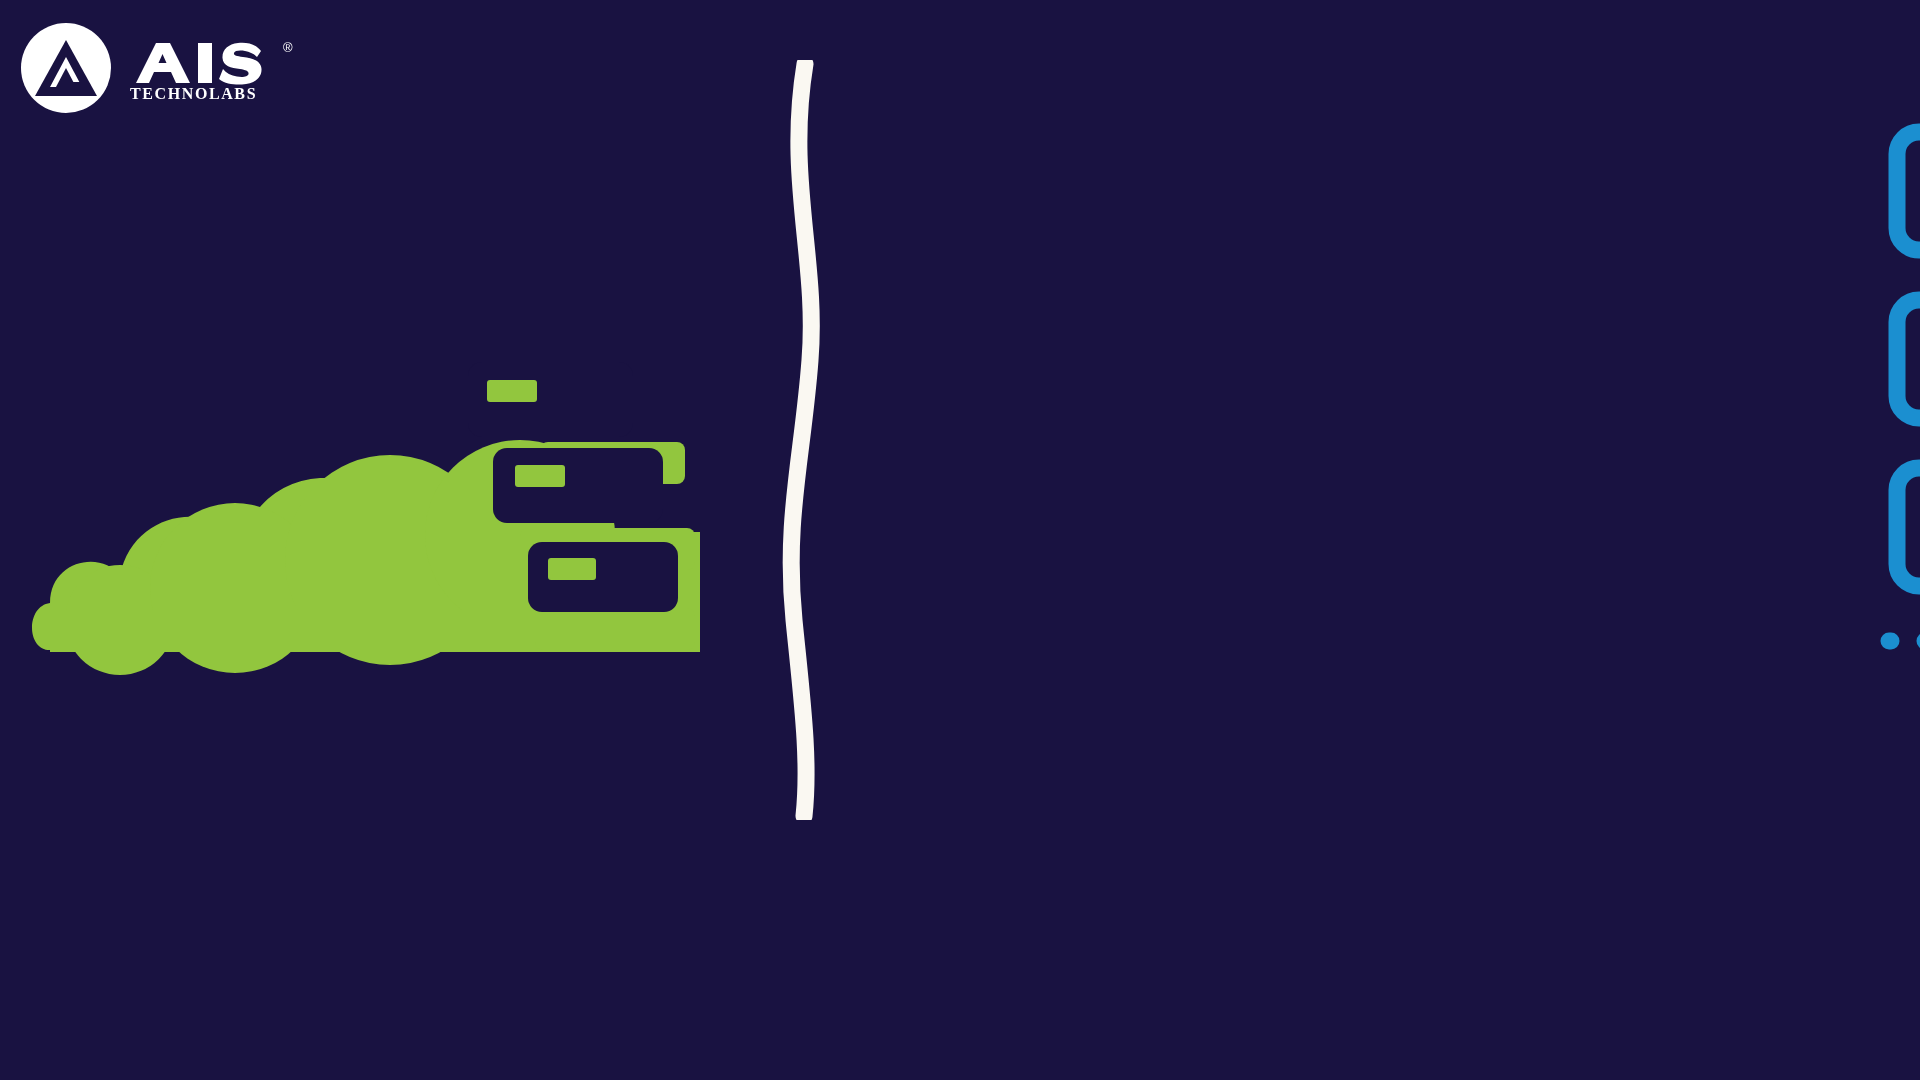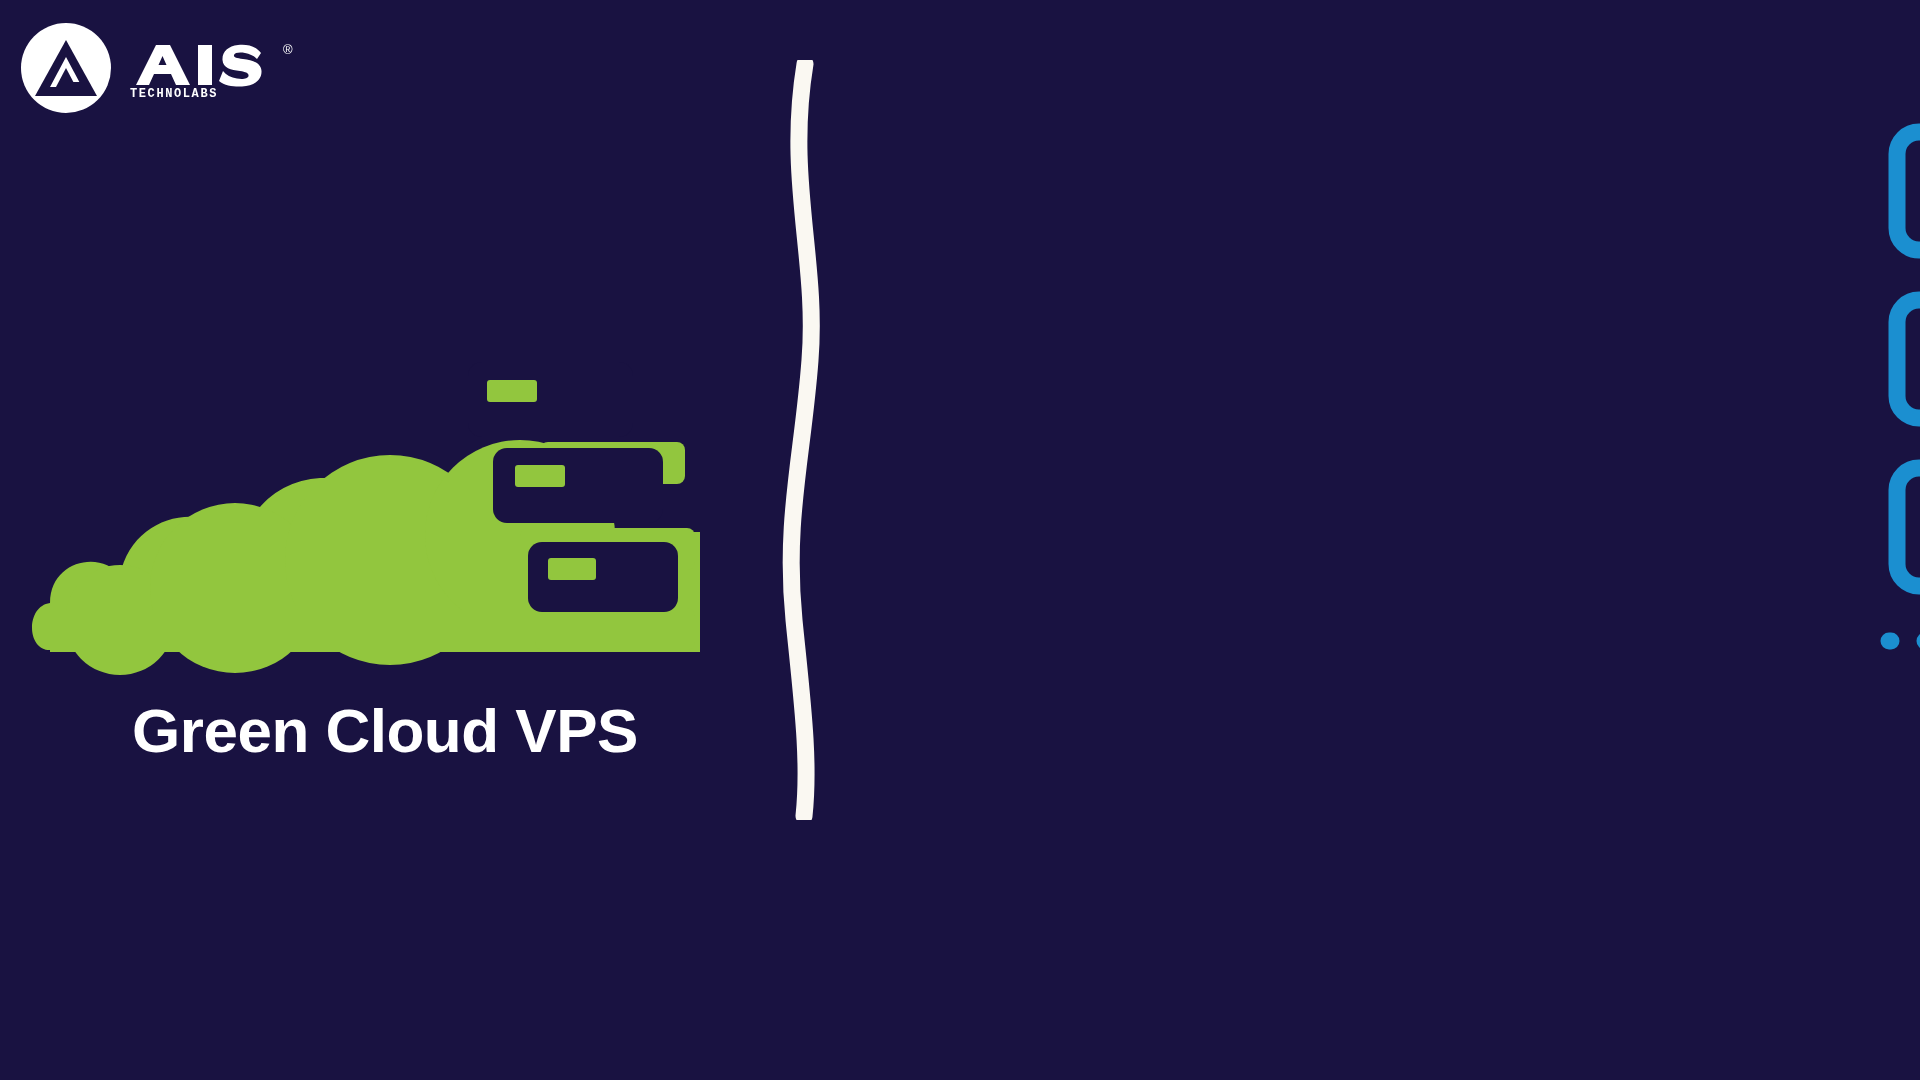--- a/index.html
+++ b/index.html
@@ -54,24 +54,24 @@
   #logo-reg {
     color: #ffffff;
     font-size: 13px;
     line-height: 1;
     margin-top: 2px;
     margin-left: 3px;
     font-family: "Liberation Sans", sans-serif;
   }
   #logo-sub {
     color: #ffffff;
-    font-size: 12px;
+    font-size: 16px;
     letter-spacing: 1.6px;
     font-weight: 700;
-    font-family: Liberation Mono, monospace;
+    font-family: Liberation Serif, serif;
     margin-top: 1px;
     white-space: nowrap;
     transform: scaleY(1.05);
     transform-origin: left top;
   }
 
   
   .panel {
     position: absolute;
     top: 0;
@@ -199,21 +199,20 @@
         </g>
 
         <g fill="#92c63e">
           <rect x="467" y="60" width="50" height="22" rx="3"></rect>
           <rect x="495" y="145" width="50" height="22" rx="3"></rect>
           <rect x="528" y="238" width="48" height="22" rx="3"></rect>
         </g>
       </svg>
     </div>
 
-    <div class="caption" id="caption-left">Green Cloud VPS</div>
   </div>
 
   <div id="divider">
     <svg width="70" height="760" viewBox="0 0 70 760" aria-hidden="true">
       <path d="M35 4
                C16 120 48 200 40 300
                C33 395 14 460 24 560
                C32 640 40 700 34 756" stroke="#faf8f2" stroke-width="17" fill="none" stroke-linecap="round"></path>
     </svg>
   </div>

